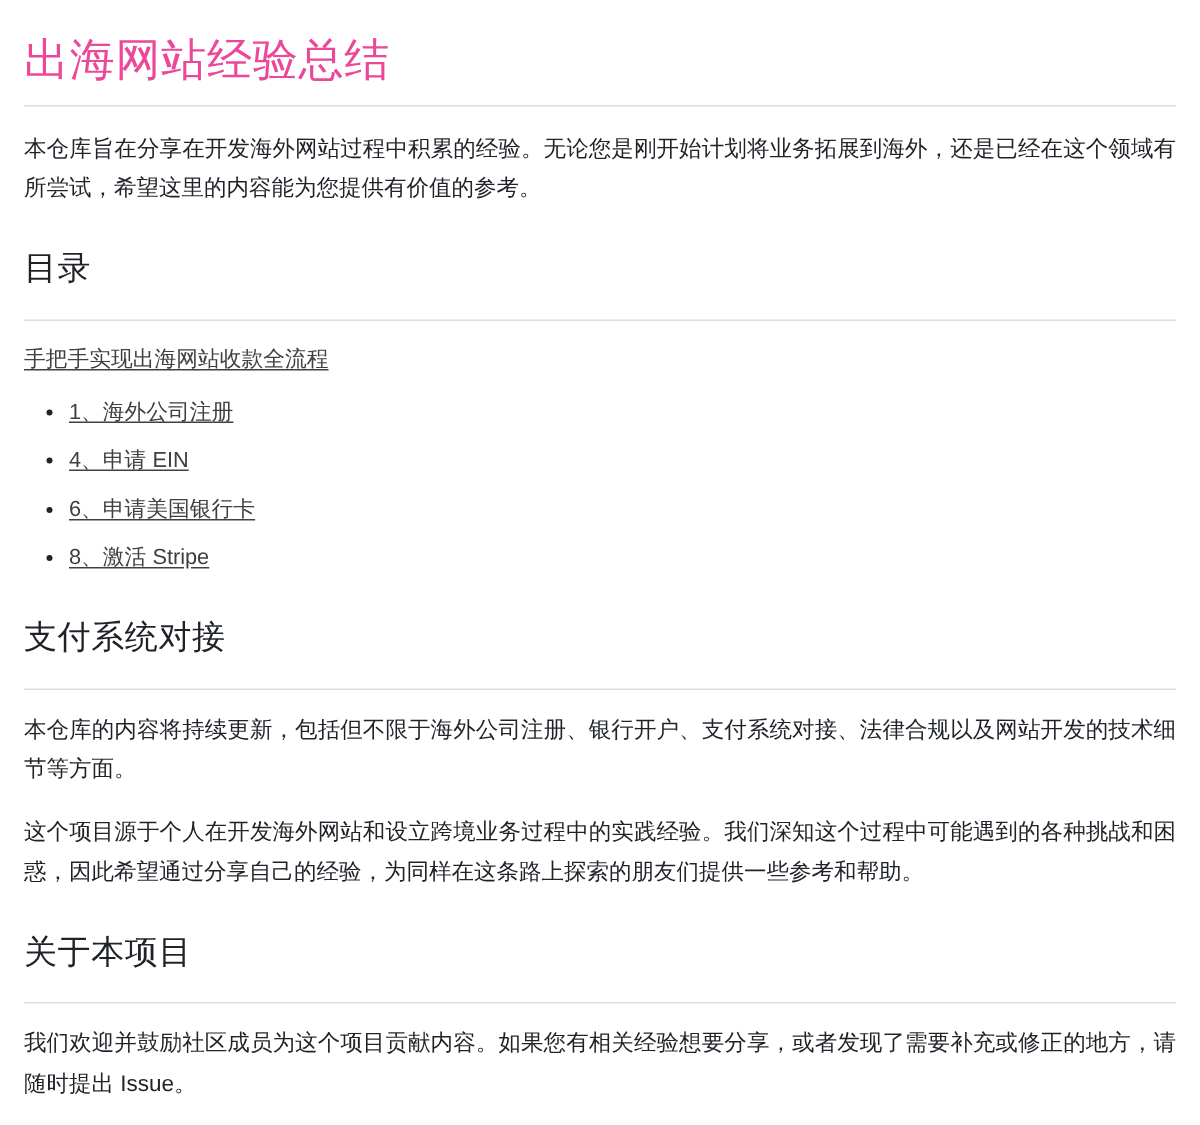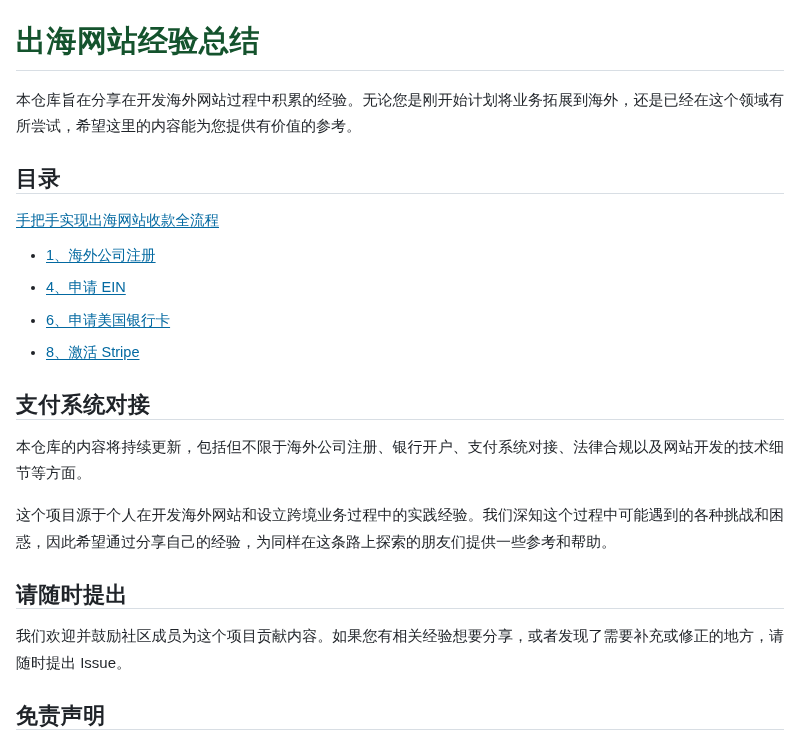--- a/index.html
+++ b/index.html
@@ -16,46 +16,46 @@
     -webkit-font-smoothing: antialiased;
   }
   .page {
     padding: 16px 16px 0 16px;
     box-sizing: border-box;
     width: 800px;
   }
   h1.doc-title {
     font-size: 30px;
     line-height: 1.25;
-    font-weight: bold;
+    font-weight: normal;
     margin: 6px 0 16px 0;
     padding-bottom: 10px;
     border-bottom: 1px solid #d8dee4;
-    color: #14532d;
+    color: #ec4899;
     letter-spacing: 0.5px;
   }
   h2.section-title {
     font-size: 22px;
     line-height: 1.25;
-    font-weight: bold;
+    font-weight: normal;
     margin: 26px 0 14px 0;
-    padding-bottom: 0;
+    padding-bottom: 20px;
     border-bottom: 1px solid #d8dee4;
     color: #1f2328;
     letter-spacing: 0.4px;
   }
   p.para {
     font-size: 15px;
     line-height: 1.75;
     margin: 0 0 16px 0;
     color: #1f2328;
     text-align: justify;
   }
   a.link {
-    color: #0369a1;
+    color: #404040;
     text-decoration: underline;
     text-underline-offset: 2px;
     font-size: 14.5px;
     line-height: 1.75;
     margin-top: 28px;
   }
   .toc-top-link {
     margin: 0 0 10px 0;
   }
   ul.toc-list {
@@ -92,18 +92,18 @@
     <li><a class="link" href="#">1、海外公司注册</a></li>
     <li><a class="link" href="#">4、申请 EIN</a></li>
     <li><a class="link" href="#">6、申请美国银行卡</a></li>
     <li><a class="link" href="#">8、激活 Stripe</a></li>
   </ul>
 
   <h2 class="section-title">支付系统对接</h2>
   <p class="para">本仓库的内容将持续更新，包括但不限于海外公司注册、银行开户、支付系统对接、法律合规以及网站开发的技术细节等方面。</p>
   <p class="para">这个项目源于个人在开发海外网站和设立跨境业务过程中的实践经验。我们深知这个过程中可能遇到的各种挑战和困惑，因此希望通过分享自己的经验，为同样在这条路上探索的朋友们提供一些参考和帮助。</p>
 
-  <h2 class="section-title">请随时提出</h2>
+  <h2 class="section-title">关于本项目</h2>
   <p class="para">我们欢迎并鼓励社区成员为这个项目贡献内容。如果您有相关经验想要分享，或者发现了需要补充或修正的地方，请随时提出 Issue。</p>
 
   <h2 class="section-title">免责声明</h2>
 
 </div>
 
 </body></html>

